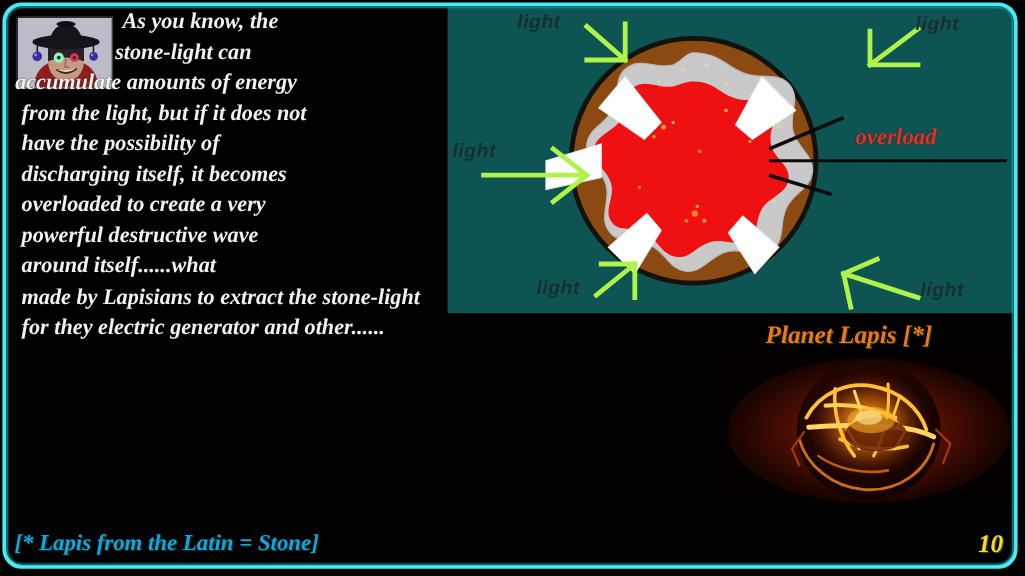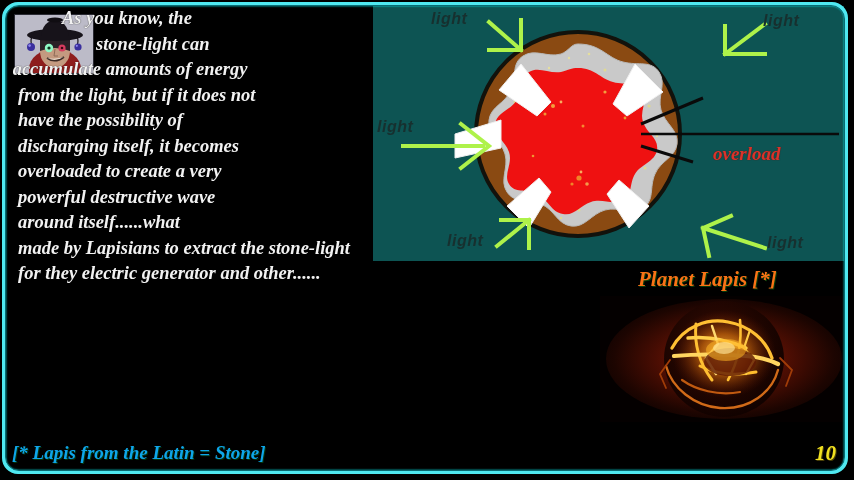--- a/index.html
+++ b/index.html
@@ -19,42 +19,42 @@
   #narration{position:absolute;left:6px;top:6px;width:580px;height:394px;
              background:#000;z-index:5;}
   #avatar{position:absolute;left:8px;top:8px;width:78px;height:58px;
           background:#b9b8c6;overflow:hidden;border:1px solid #2a2a33;}
   .av-svg{display:block;}
 
   #narr-text{position:absolute;left:0;top:0;width:578px;color:#f2f2f2;
              font-style:italic;font-weight:bold;font-size:18.5px;line-height:25.5px;
              font-family:"Liberation Serif",serif;}
   .nline{white-space:pre;display:block;text-shadow:0 0 1px #000;}
-  .indent-a{padding-left:56px;}
+  .indent-a{padding-left:96px;}
   .indent-b{padding-left:90px;}
   .indent-c{padding-left:2px;}
   .indent-d{padding-left:12px;}
 
   
   #diagram{position:absolute;left:373px;top:6px;width:471px;height:255px;
            background:#0d5453;z-index:10;overflow:hidden;}
   #diagram svg{display:block;}
 
   .lightlabel{position:absolute;font-family:Liberation Sans, sans-serif;
               font-style:italic;font-weight:bold;font-size:16px;color:#17302f;
               letter-spacing:.5px;}
   #ll-tl{left:58px;top:4px;}
   #ll-tr{left:390px;top:6px;}
   #ll-l{left:4px;top:112px;}
   #ll-bl{left:74px;top:226px;}
   #ll-br{left:394px;top:228px;}
 
   #overload{position:absolute;left:340px;top:98px;font-family:"Liberation Serif",serif;
             font-style:italic;font-weight:bold;font-size:19px;color:#d8342c;
-            text-shadow:0 0 1px #5a0b06;margin-top:39px;}
+            text-shadow:0 0 1px #5a0b06;}
 
   
   #lapis-caption{position:absolute;left:638px;top:267px;z-index:20;
                  font-family:"Liberation Serif",serif;font-style:italic;font-weight:bold;
                  font-size:21px;color:#f97316;text-shadow:1px 1px 0 #063d0c;}
   #lapis-photo{position:absolute;left:600px;top:296px;width:248px;height:126px;
                background:#050101;z-index:15;overflow:hidden;}
   #lapis-photo svg{display:block;}
 
   

